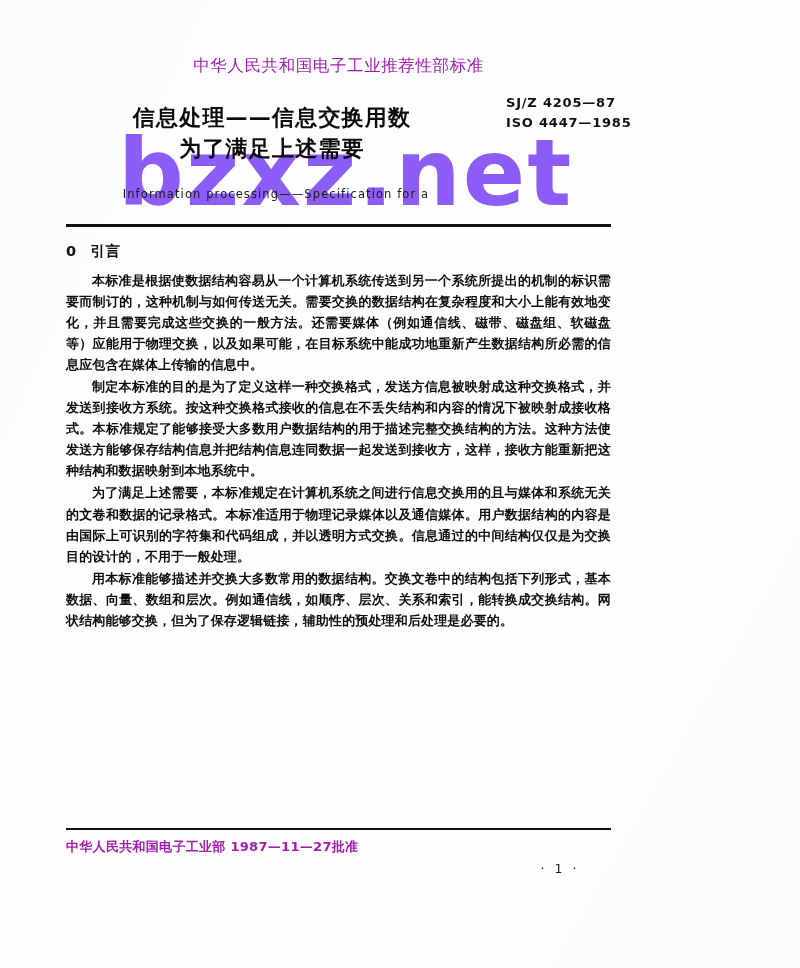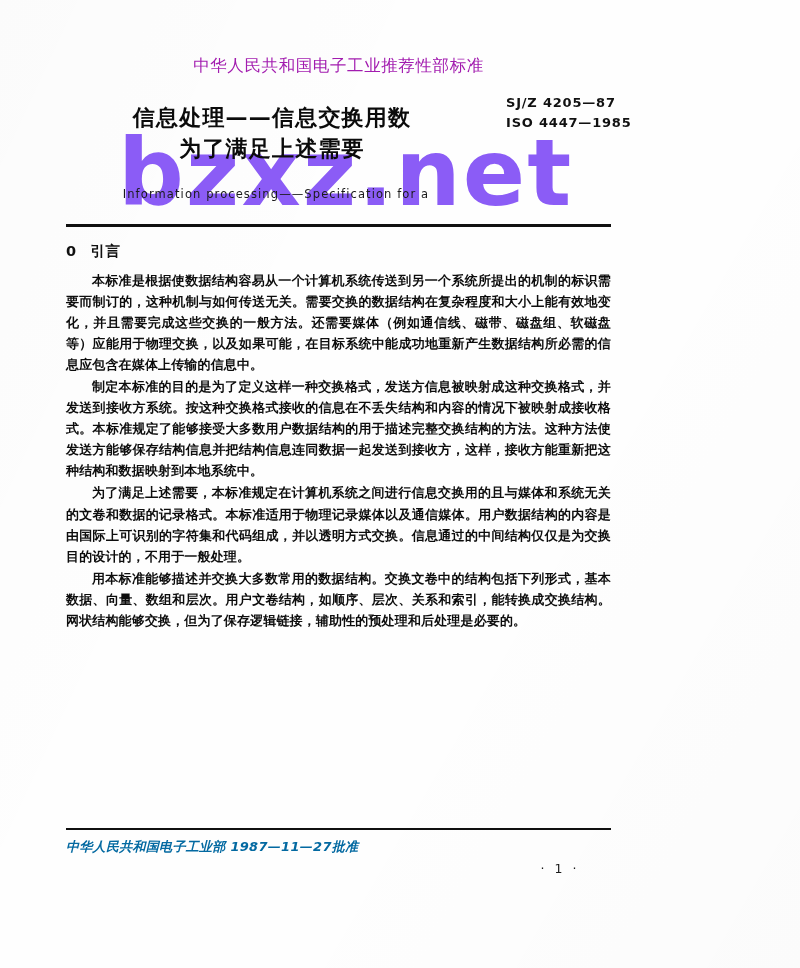--- a/index.html
+++ b/index.html
@@ -142,22 +142,21 @@
   }
 
   
   #approval-line {
     position: absolute;
     left: 66px;
     top: 838px;
     font-size: 13px;
     font-weight: bold;
     letter-spacing: 0.3px;
-    color: #0369a1;
-    font-style: italic;
+    color: #a21caf;
   }
   #page-number {
     position: absolute;
     left: 520px;
     top: 861px;
     width: 80px;
     text-align: center;
     font-size: 12.5px;
     letter-spacing: 3px;
     color: #1a1a1a;
@@ -191,21 +190,21 @@
   <div class="rule-thick" id="rule-top"></div>
 
   <div id="body-text">
     <div id="section-heading">
       <span class="sec-num">0</span><span>引言</span>
     </div>
 
     <p class="para">本标准是根据使数据结构容易从一个计算机系统传送到另一个系统所提出的机制的标识需要而制订的，这种机制与如何传送无关。需要交换的数据结构在复杂程度和大小上能有效地变化，并且需要完成这些交换的一般方法。还需要媒体（例如通信线、磁带、磁盘组、软磁盘等）应能用于物理交换，以及如果可能，在目标系统中能成功地重新产生数据结构所必需的信息应包含在媒体上传输的信息中。</p>
     <p class="para">制定本标准的目的是为了定义这样一种交换格式，发送方信息被映射成这种交换格式，并发送到接收方系统。按这种交换格式接收的信息在不丢失结构和内容的情况下被映射成接收格式。本标准规定了能够接受大多数用户数据结构的用于描述完整交换结构的方法。这种方法使发送方能够保存结构信息并把结构信息连同数据一起发送到接收方，这样，接收方能重新把这种结构和数据映射到本地系统中。</p>
     <p class="para">为了满足上述需要，本标准规定在计算机系统之间进行信息交换用的且与媒体和系统无关的文卷和数据的记录格式。本标准适用于物理记录媒体以及通信媒体。用户数据结构的内容是由国际上可识别的字符集和代码组成，并以透明方式交换。信息通过的中间结构仅仅是为交换目的设计的，不用于一般处理。</p>
-    <p class="para">用本标准能够描述并交换大多数常用的数据结构。交换文卷中的结构包括下列形式，基本数据、向量、数组和层次。用户文卷结构，如顺序、层次、关系和索引，能转换成交换结构。网状结构能够交换，但为了保存逻辑链接，辅助性的预处理和后处理是必要的。</p>
+    <p class="para">用本标准能够描述并交换大多数常用的数据结构。交换文卷中的结构包括下列形式，基本数据、向量、数组和层次。例如通信线，如顺序、层次、关系和索引，能转换成交换结构。网状结构能够交换，但为了保存逻辑链接，辅助性的预处理和后处理是必要的。</p>
   </div>
 
   <div class="rule-thick" id="rule-foot"></div>
 
   <div id="approval-line">中华人民共和国电子工业部 1987—11—27批准</div>
 
   <div id="page-number">· 1 ·</div>
 
 </div>
 

